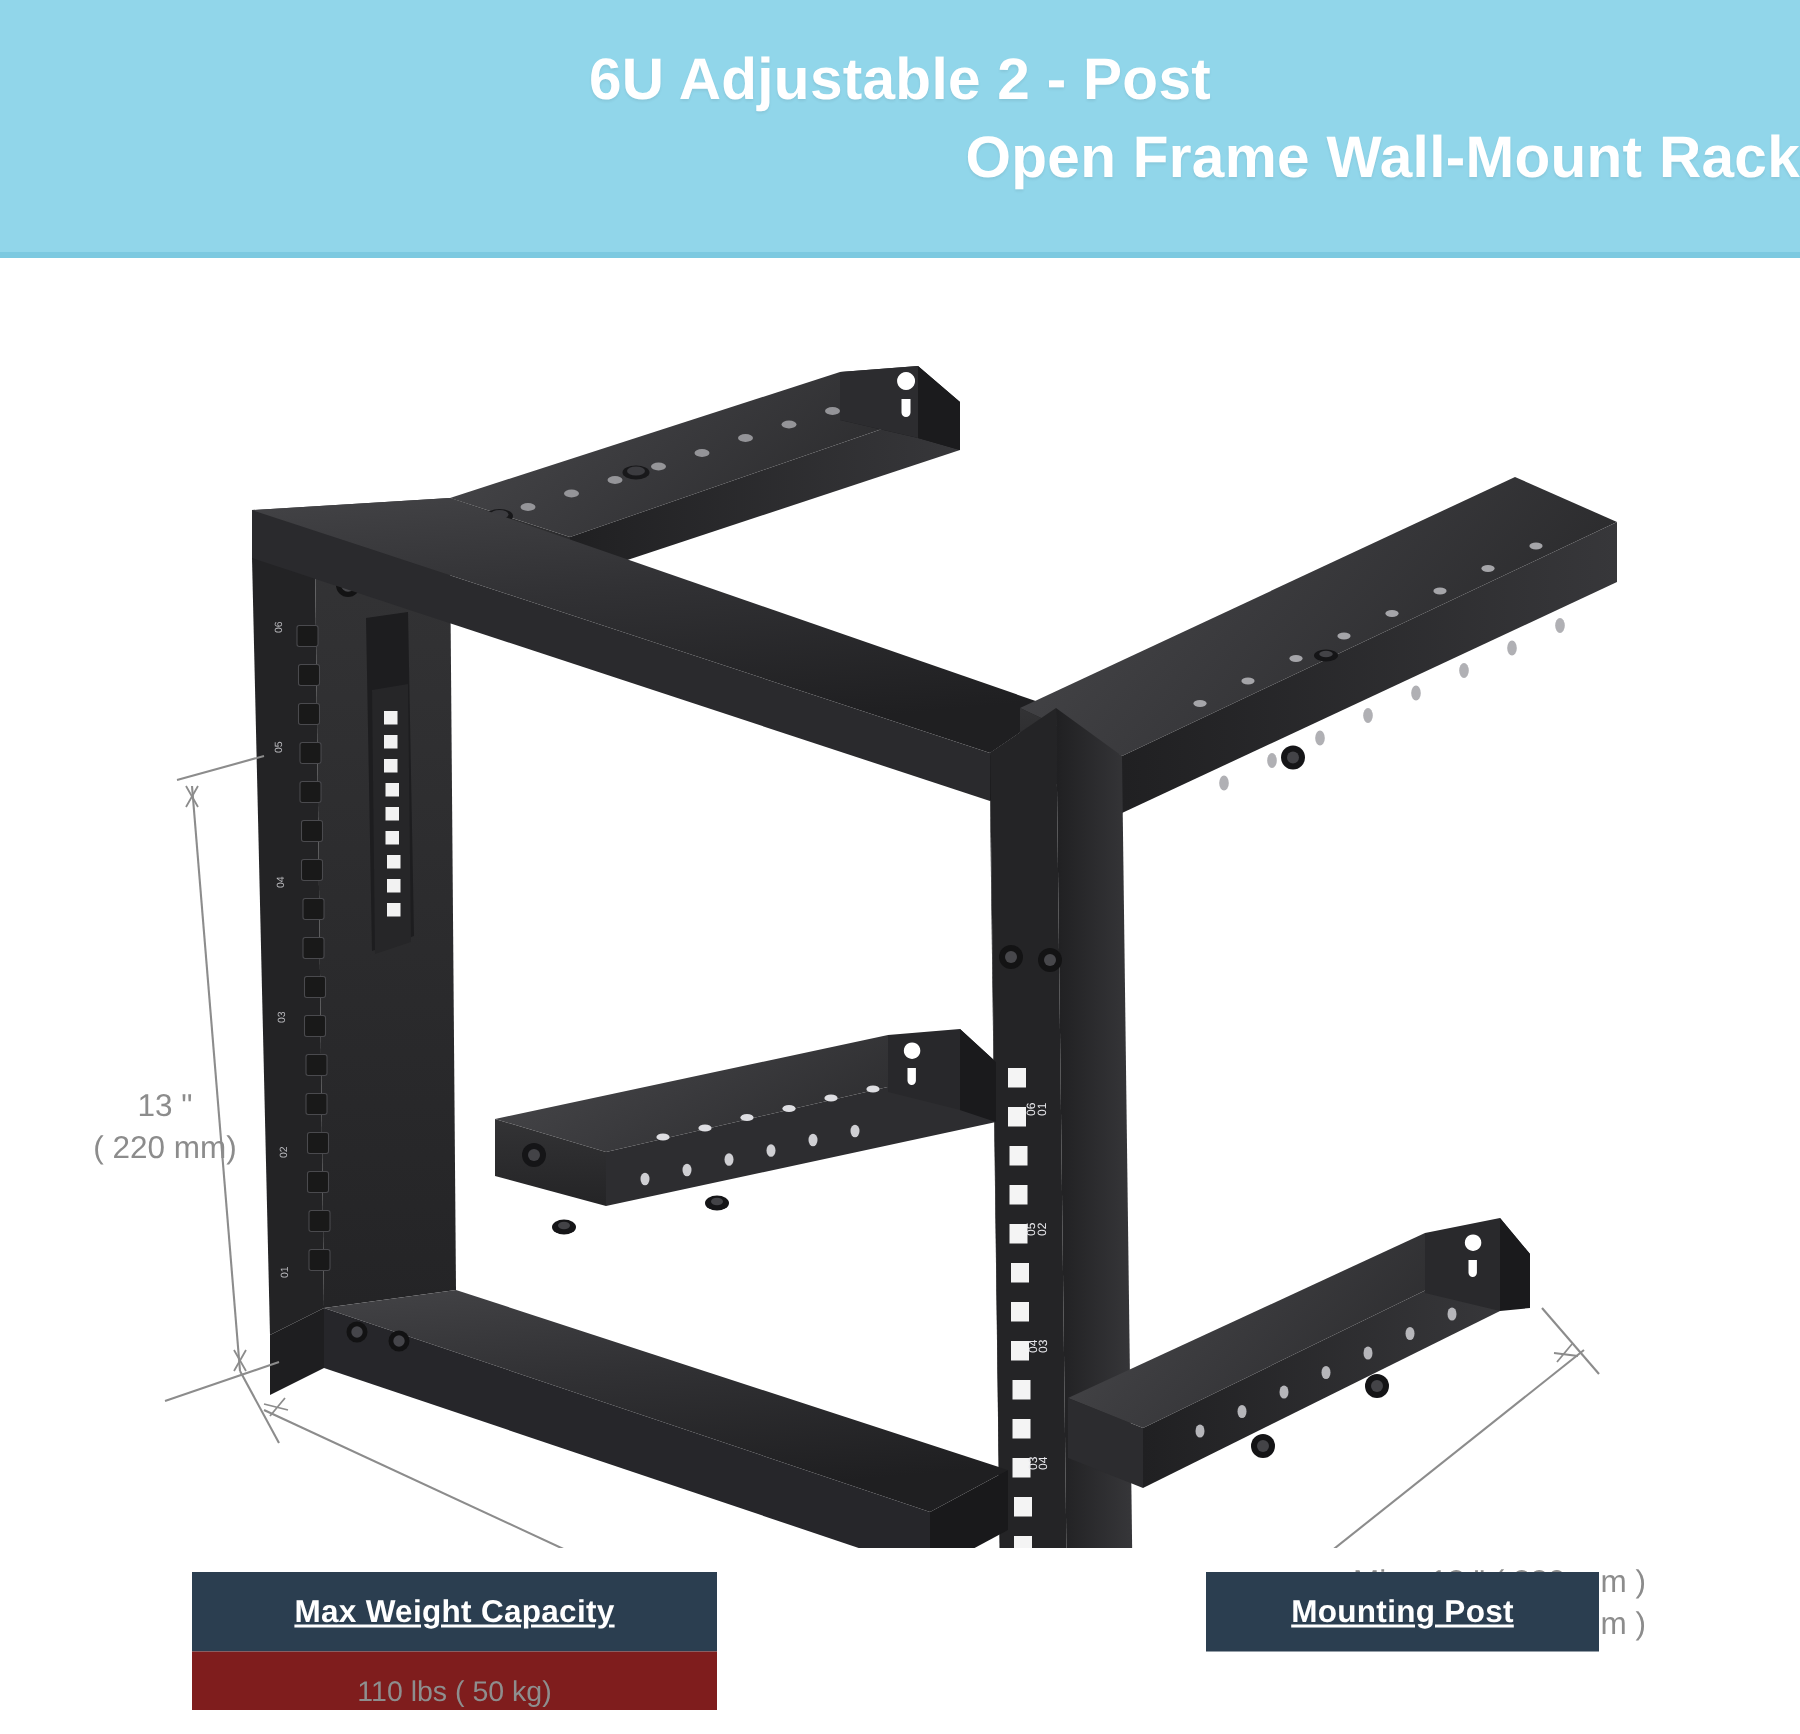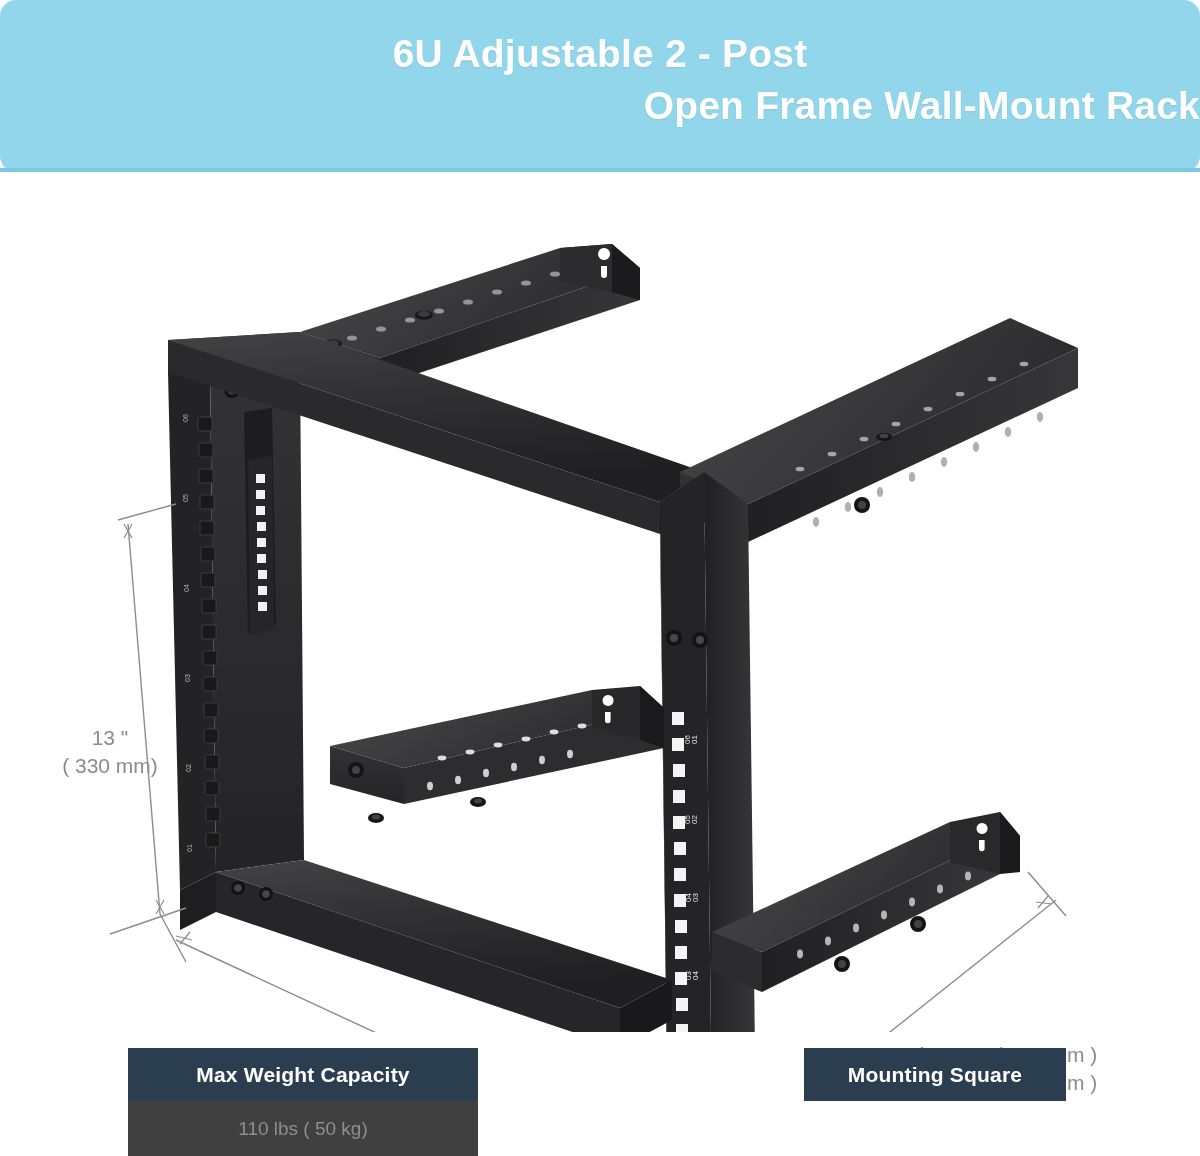--- a/index.html
+++ b/index.html
@@ -16,21 +16,20 @@
   }
 
   
   .header-banner {
     position: absolute;
     left: 0; top: 0;
     width: 1200px;
     height: 172px;
     background: #91d6ea;
     box-sizing: border-box;
-    border-radius: 16px;
   }
   .header-banner .hdr-underline {
     position: absolute;
     left: 0; bottom: 0;
     width: 100%;
     height: 4px;
     background: #7cc9e0;
   }
   .header-title {
     position: absolute;
@@ -98,26 +97,27 @@
 
   .spec-head {
     background: #2b3e50;
     color: #ffffff;
     font-weight: bold;
     font-size: 21px;
     height: 53px;
     line-height: 53px;
     text-align: center;
     letter-spacing: 0.2px;
+    text-decoration: underline;
   }
   .spec-body {
-    background: #404040;
+    background: #7f1d1d;
     color: #8e8e8e;
     font-size: 19px;
-    height: 55px;
+    height: 39px;
     line-height: 55px;
     text-align: center;
   }
 </style>
 </head>
 <body>
 
 <div class="header-banner">
   <div class="header-title">
     <span>6U Adjustable 2 - Post</span>
@@ -437,21 +437,21 @@
       <line x1="700" y1="986" x2="712" y2="1012"></line>
       <line x1="714" y1="1000" x2="1056" y2="728"></line>
       <line x1="1028" y1="700" x2="1066" y2="744"></line>
       <path d="M718,996 l16,3 M722,1004 l8,-14" stroke-width="1.2"></path>
       <path d="M1052,732 l-16,-2 M1048,724 l-10,12" stroke-width="1.2"></path>
     </g>
   </svg>
 
   <div class="dim-label dim-height">
     <span>13 "</span>
-    <span class="dl2">( 330 mm)</span>
+    <span class="dl2">( 220 mm)</span>
   </div>
 
   <div class="dim-label dim-width">
     <span>19.88 " ( 505 mm )</span>
   </div>
 
   <div class="dim-label dim-depth">
     <span>Min : 13 " ( 330 mm )</span>
     <span class="dl2">Max : 18 " (457 mm )</span>
   </div>
@@ -459,16 +459,16 @@
 
 <div class="spec-table">
 
   <div class="spec-col c1">
     <div class="spec-head">Max Weight Capacity</div>
     <div class="spec-body">110 lbs ( 50 kg)</div>
   </div>
 
 
   <div class="spec-col c3">
-    <div class="spec-head">Mounting Square</div>
+    <div class="spec-head">Mounting Post</div>
   </div>
 
 </div>
 
 </body></html>

